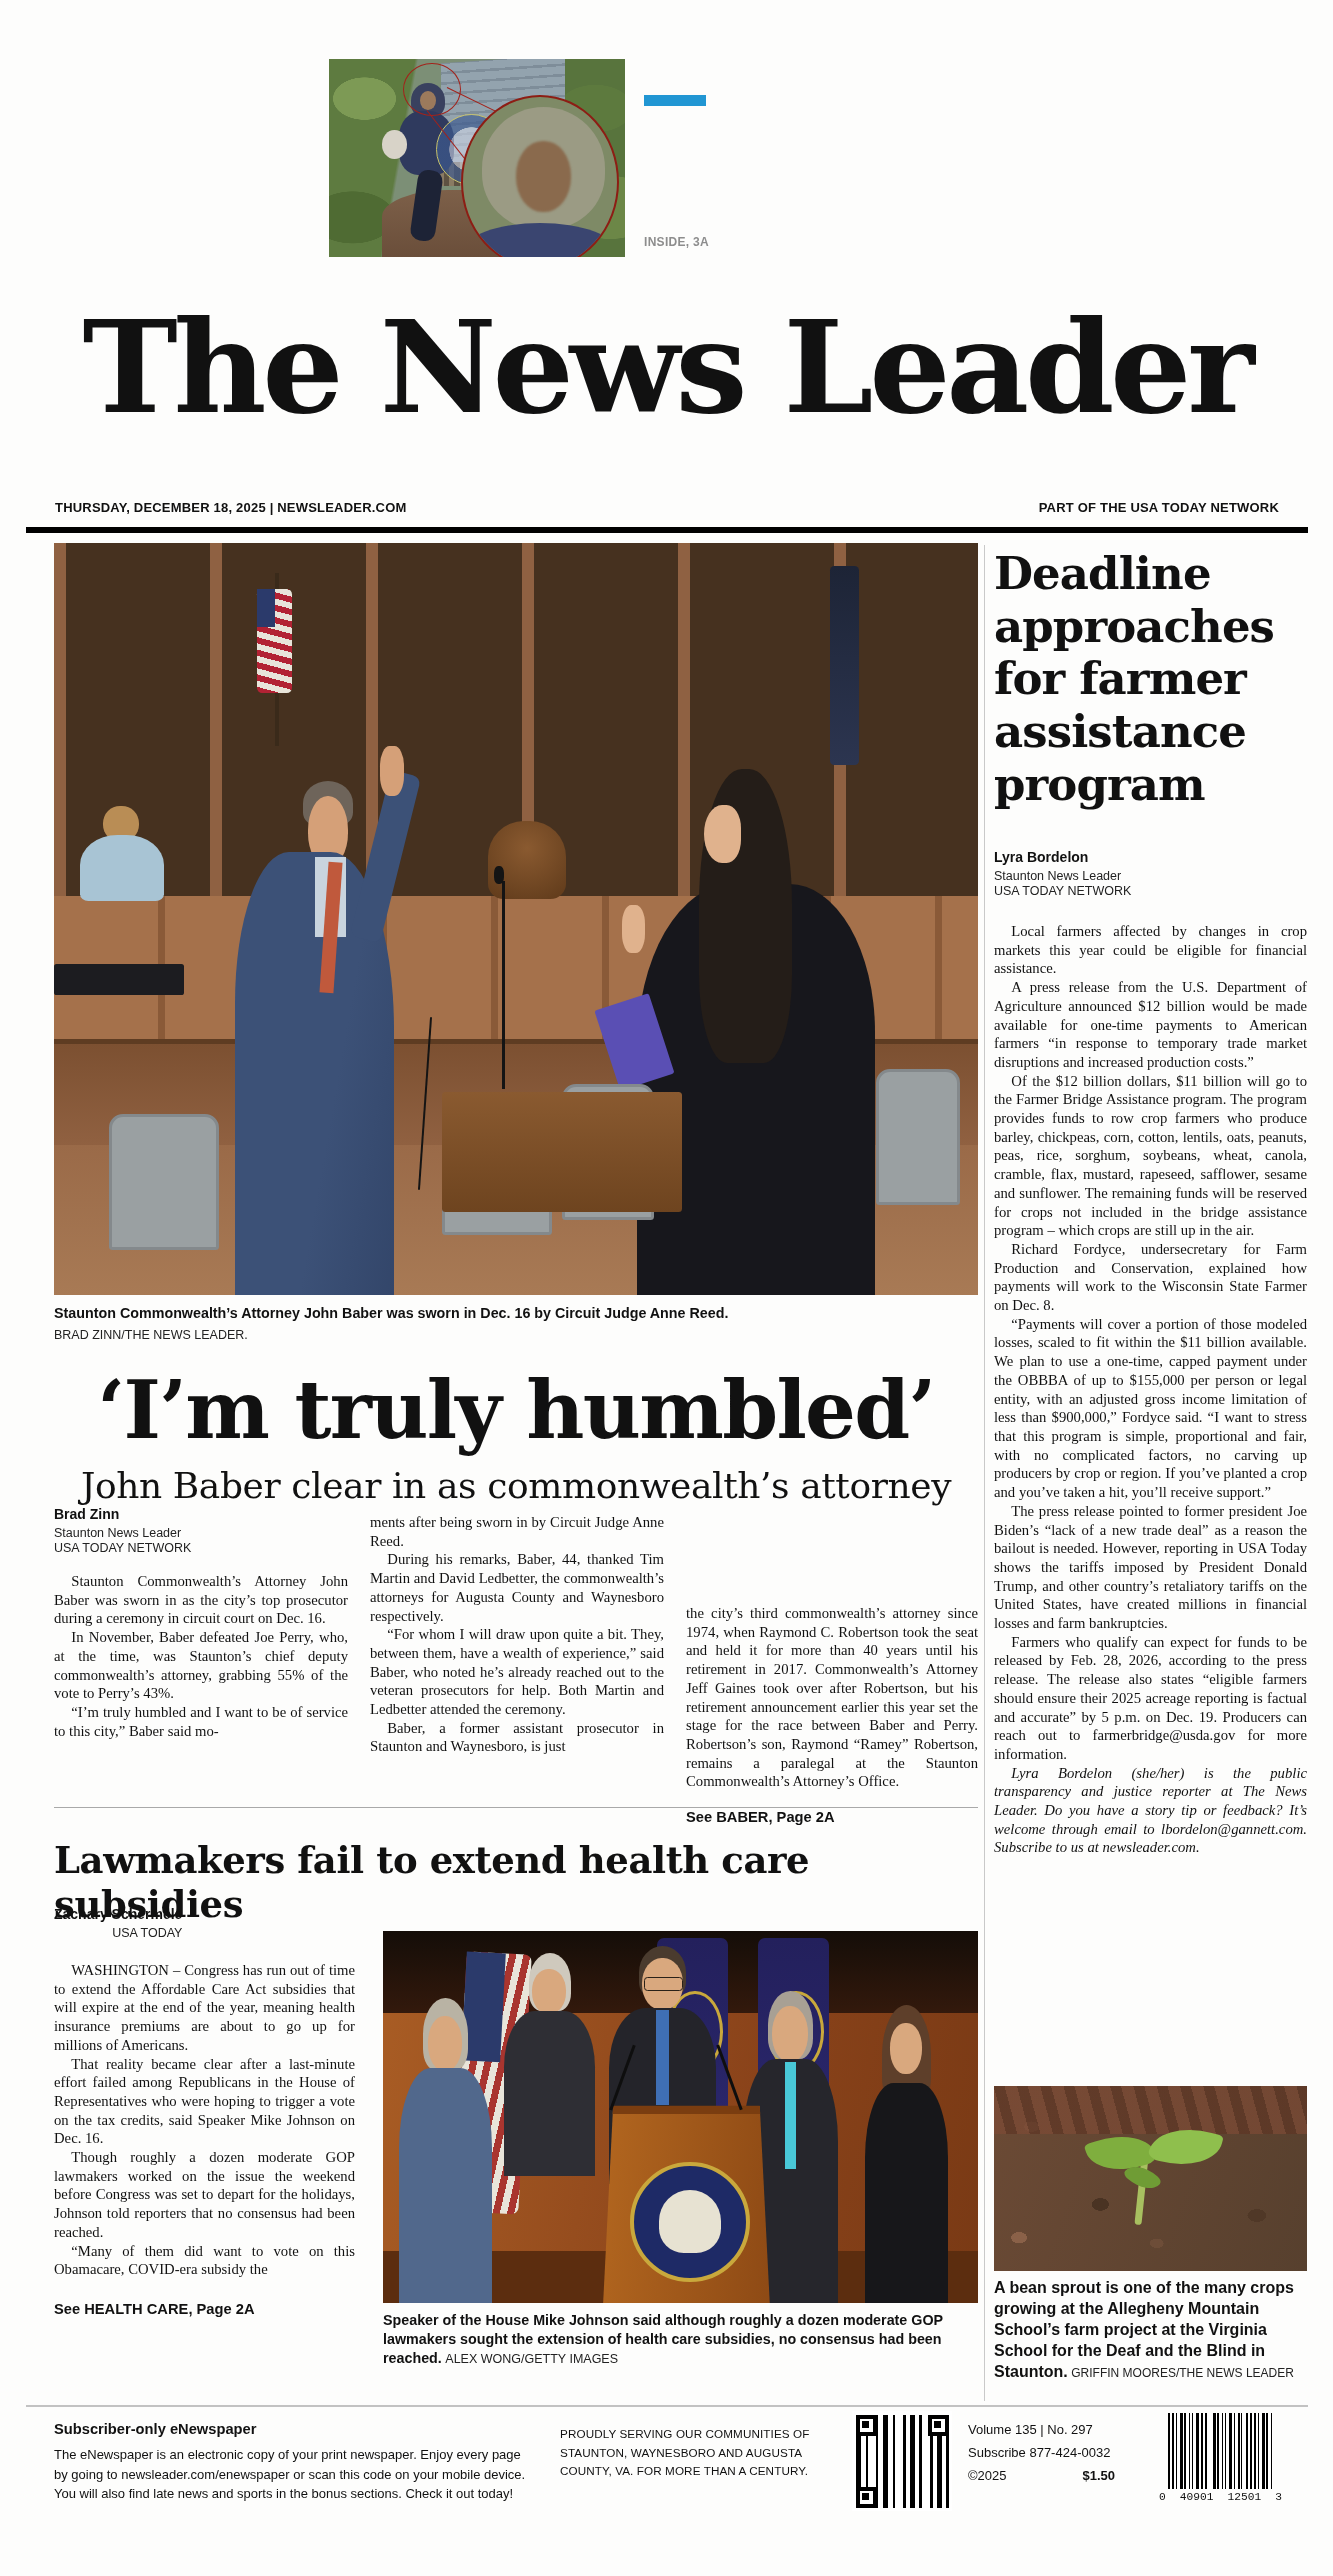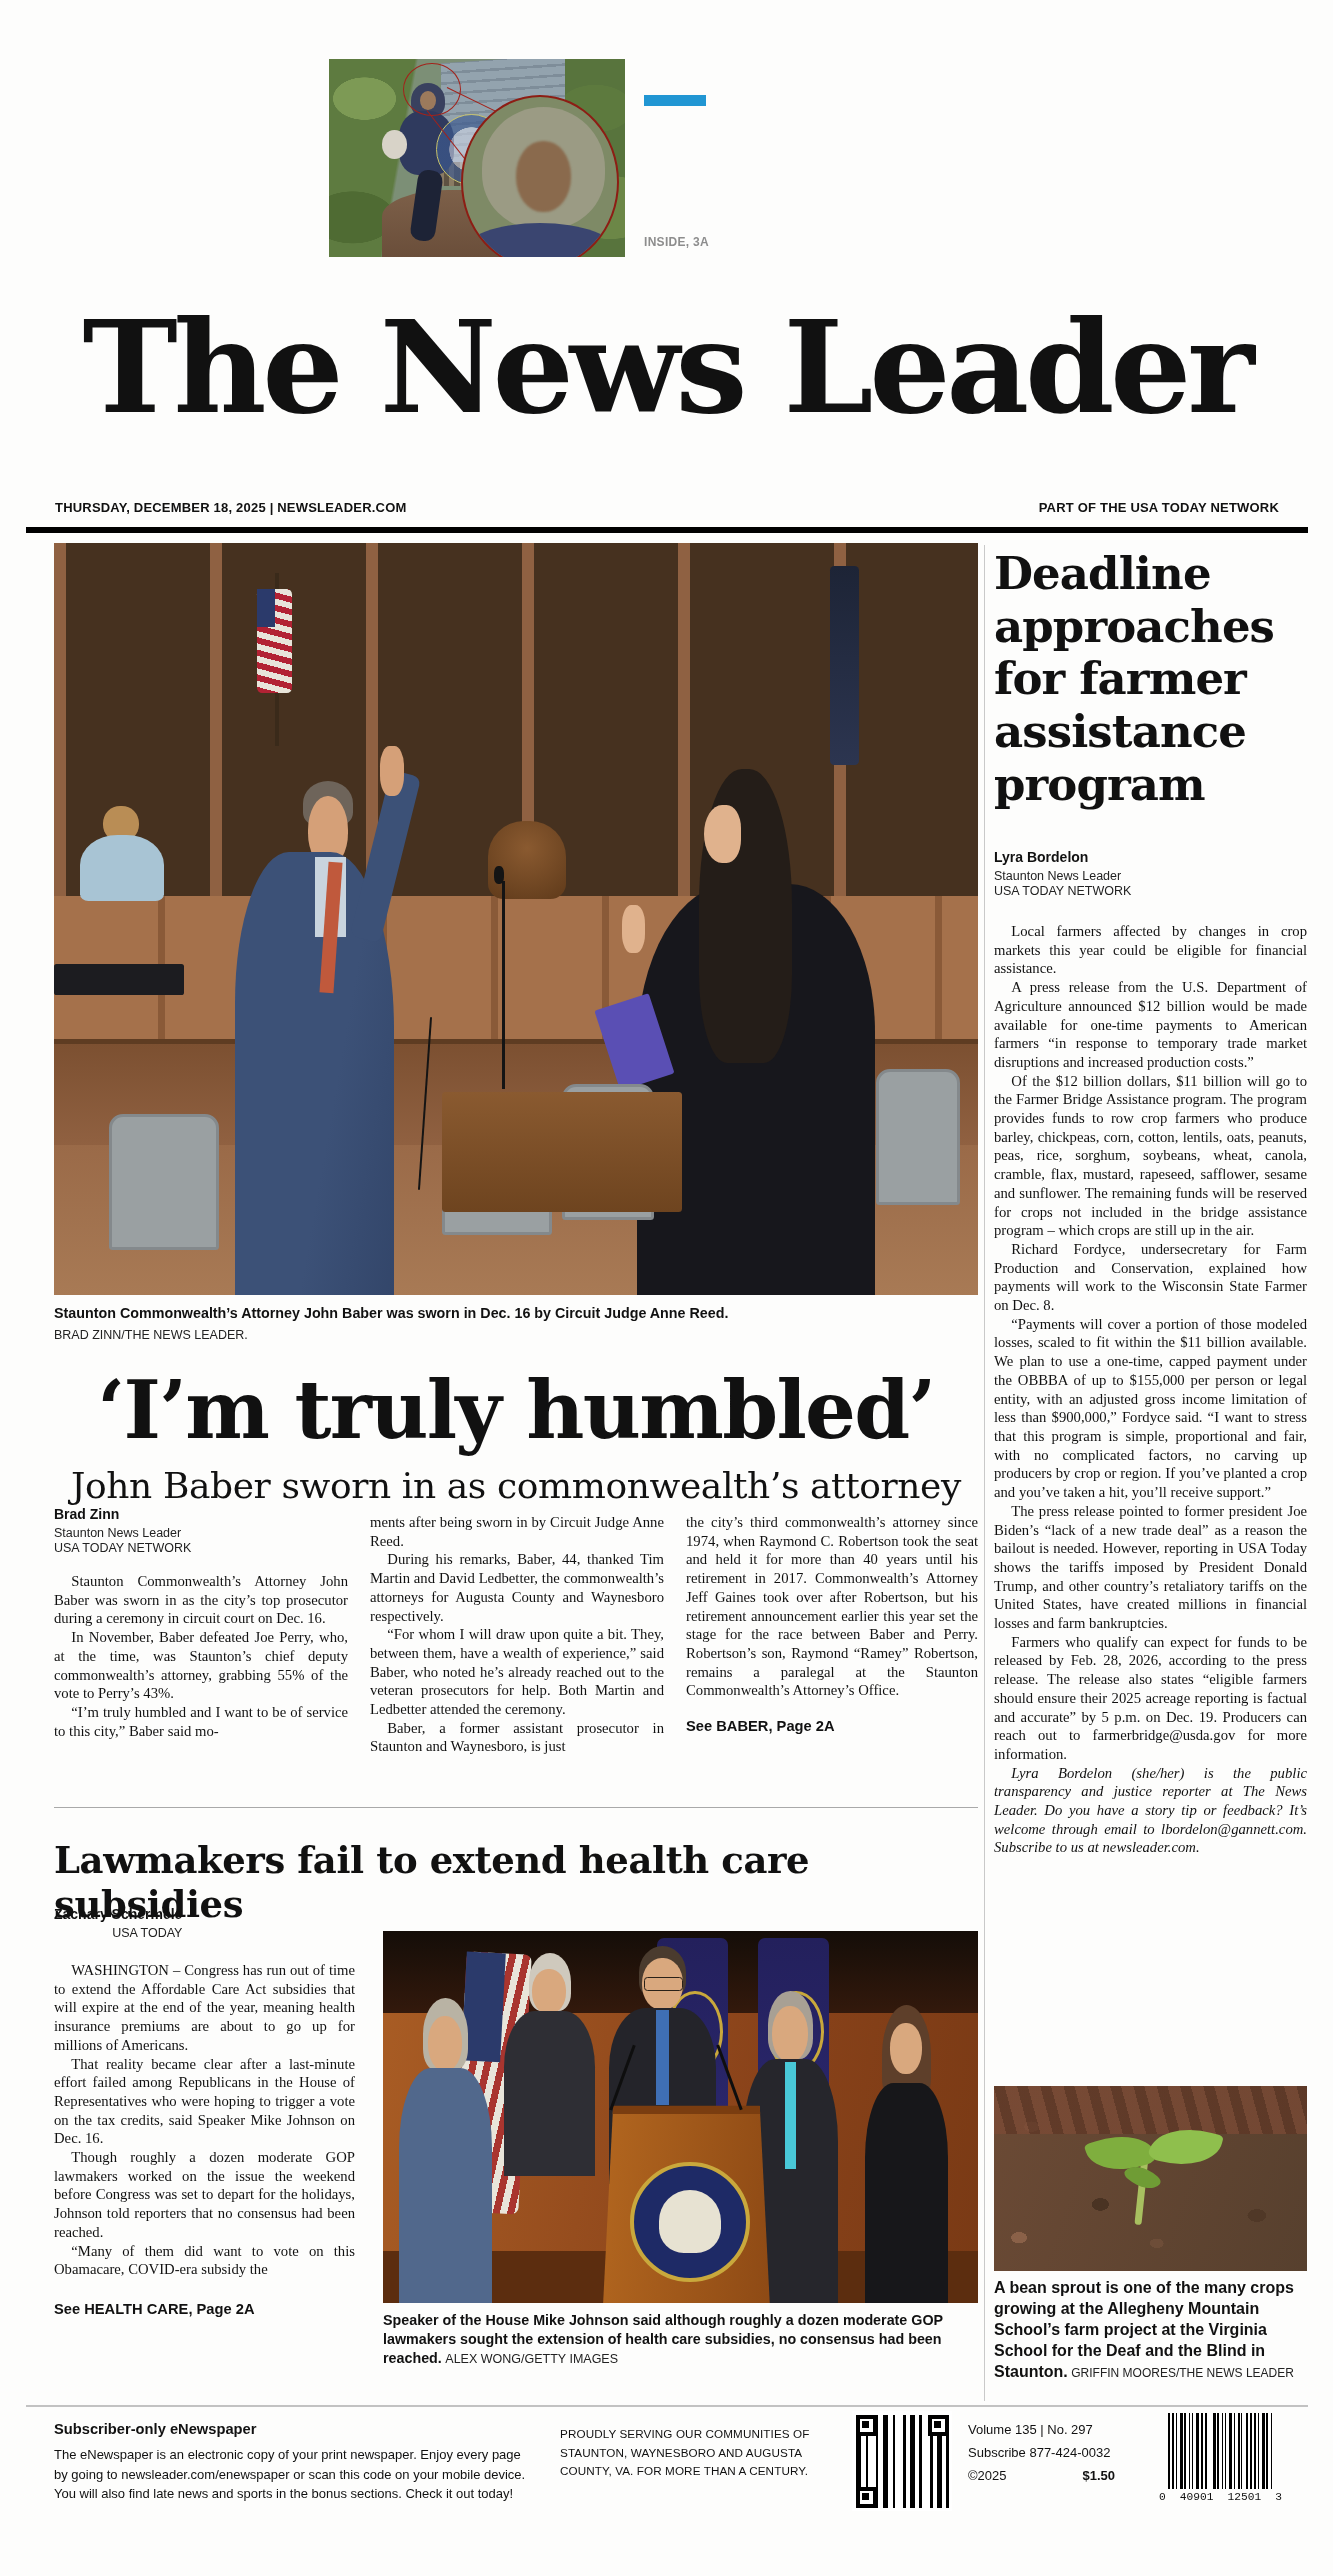--- a/index.html
+++ b/index.html
@@ -226,40 +226,40 @@
     <div class="ct-desk"></div>
     <div class="ct-mic" style="left:48.5%;top:45%;width:2.6px;height:208px;"></div>
     <div class="ct-mic" style="left:47.6%;top:43%;width:10.4px;height:17.3px;border-radius:40%;"></div>
     <div class="ct-mic" style="left:40%;top:63%;width:1.7px;height:173px;transform:rotate(4deg);"></div>
   </div>
 
   <div class="abs main-cap cap-bold">Staunton Commonwealth’s Attorney John Baber was sworn in Dec. 16 by Circuit Judge Anne Reed.</div>
   <div class="abs main-credit cap-credit">BRAD ZINN/THE NEWS LEADER.</div>
 
   <h1 class="abs humbled serifhead" style="margin:0;">‘I’m truly humbled’</h1>
-  <h2 class="abs subhead serifhead" style="margin:0;">John Baber sworn in as commonwealth’s attorney</h2>
+  <h2 class="abs subhead serifhead" style="margin:0;">John Baber clear in as commonwealth’s attorney</h2>
 
   <div class="abs" style="left:54px;top:1506px;">
     <div class="byline-n">Brad Zinn</div>
     <div class="byline-o" style="margin-top:3.5px;">Staunton News Leader</div>
     <div class="byline-o" style="margin-top:1.7px;">USA TODAY NETWORK</div>
   </div>
 
   <div class="abs bodycol" style="left:54px;top:1572px;width:294px;">
     <p>Staunton Commonwealth’s Attorney John Baber was sworn in as the city’s top prosecutor during a ceremony in circuit court on Dec. 16.</p>
     <p>In November, Baber defeated Joe Perry, who, at the time, was Staunton’s chief deputy commonwealth’s attorney, grabbing 55% of the vote to Perry’s 43%.</p>
     <p>“I’m truly humbled and I want to be of service to this city,” Baber said mo-</p>
   </div>
   <div class="abs bodycol" style="left:370px;top:1513px;width:294px;">
     <p class="noindent">ments after being sworn in by Circuit Judge Anne Reed.</p>
     <p>During his remarks, Baber, 44, thanked Tim Martin and David Ledbetter, the commonwealth’s attorneys for Augusta County and Waynesboro respectively.</p>
     <p>“For whom I will draw upon quite a bit. They, between them, have a wealth of experience,” said Baber, who noted he’s already reached out to the veteran prosecutors for help. Both Martin and Ledbetter attended the ceremony.</p>
     <p>Baber, a former assistant prosecutor in Staunton and Waynesboro, is just</p>
   </div>
-  <div class="abs bodycol" style="left:686px;top:1513px;width:292px;">
+  <div class="abs bodycol" style="left:686px;top:1604px;width:292px;">
     <p class="noindent">the city’s third commonwealth’s attorney since 1974, when Raymond C. Robertson took the seat and held it for more than 40 years until his retirement in 2017. Commonwealth’s Attorney Jeff Gaines took over after Robertson, but his retirement announcement earlier this year set the stage for the race between Baber and Perry. Robertson’s son, Raymond “Ramey” Robertson, remains a paralegal at the Staunton Commonwealth’s Attorney’s Office.</p>
     <div class="jump" style="margin-top:17.3px;">See BABER, Page 2A</div>
   </div>
 
   <div class="abs story-rule"></div>
 
   <h2 class="abs hc-headline serifhead" style="margin:0;">Lawmakers fail to extend health care subsidies</h2>
 
   <div class="abs" style="left:54px;top:1906px;text-align:right;">
     <div class="byline-n">Zachary Schermele</div>

